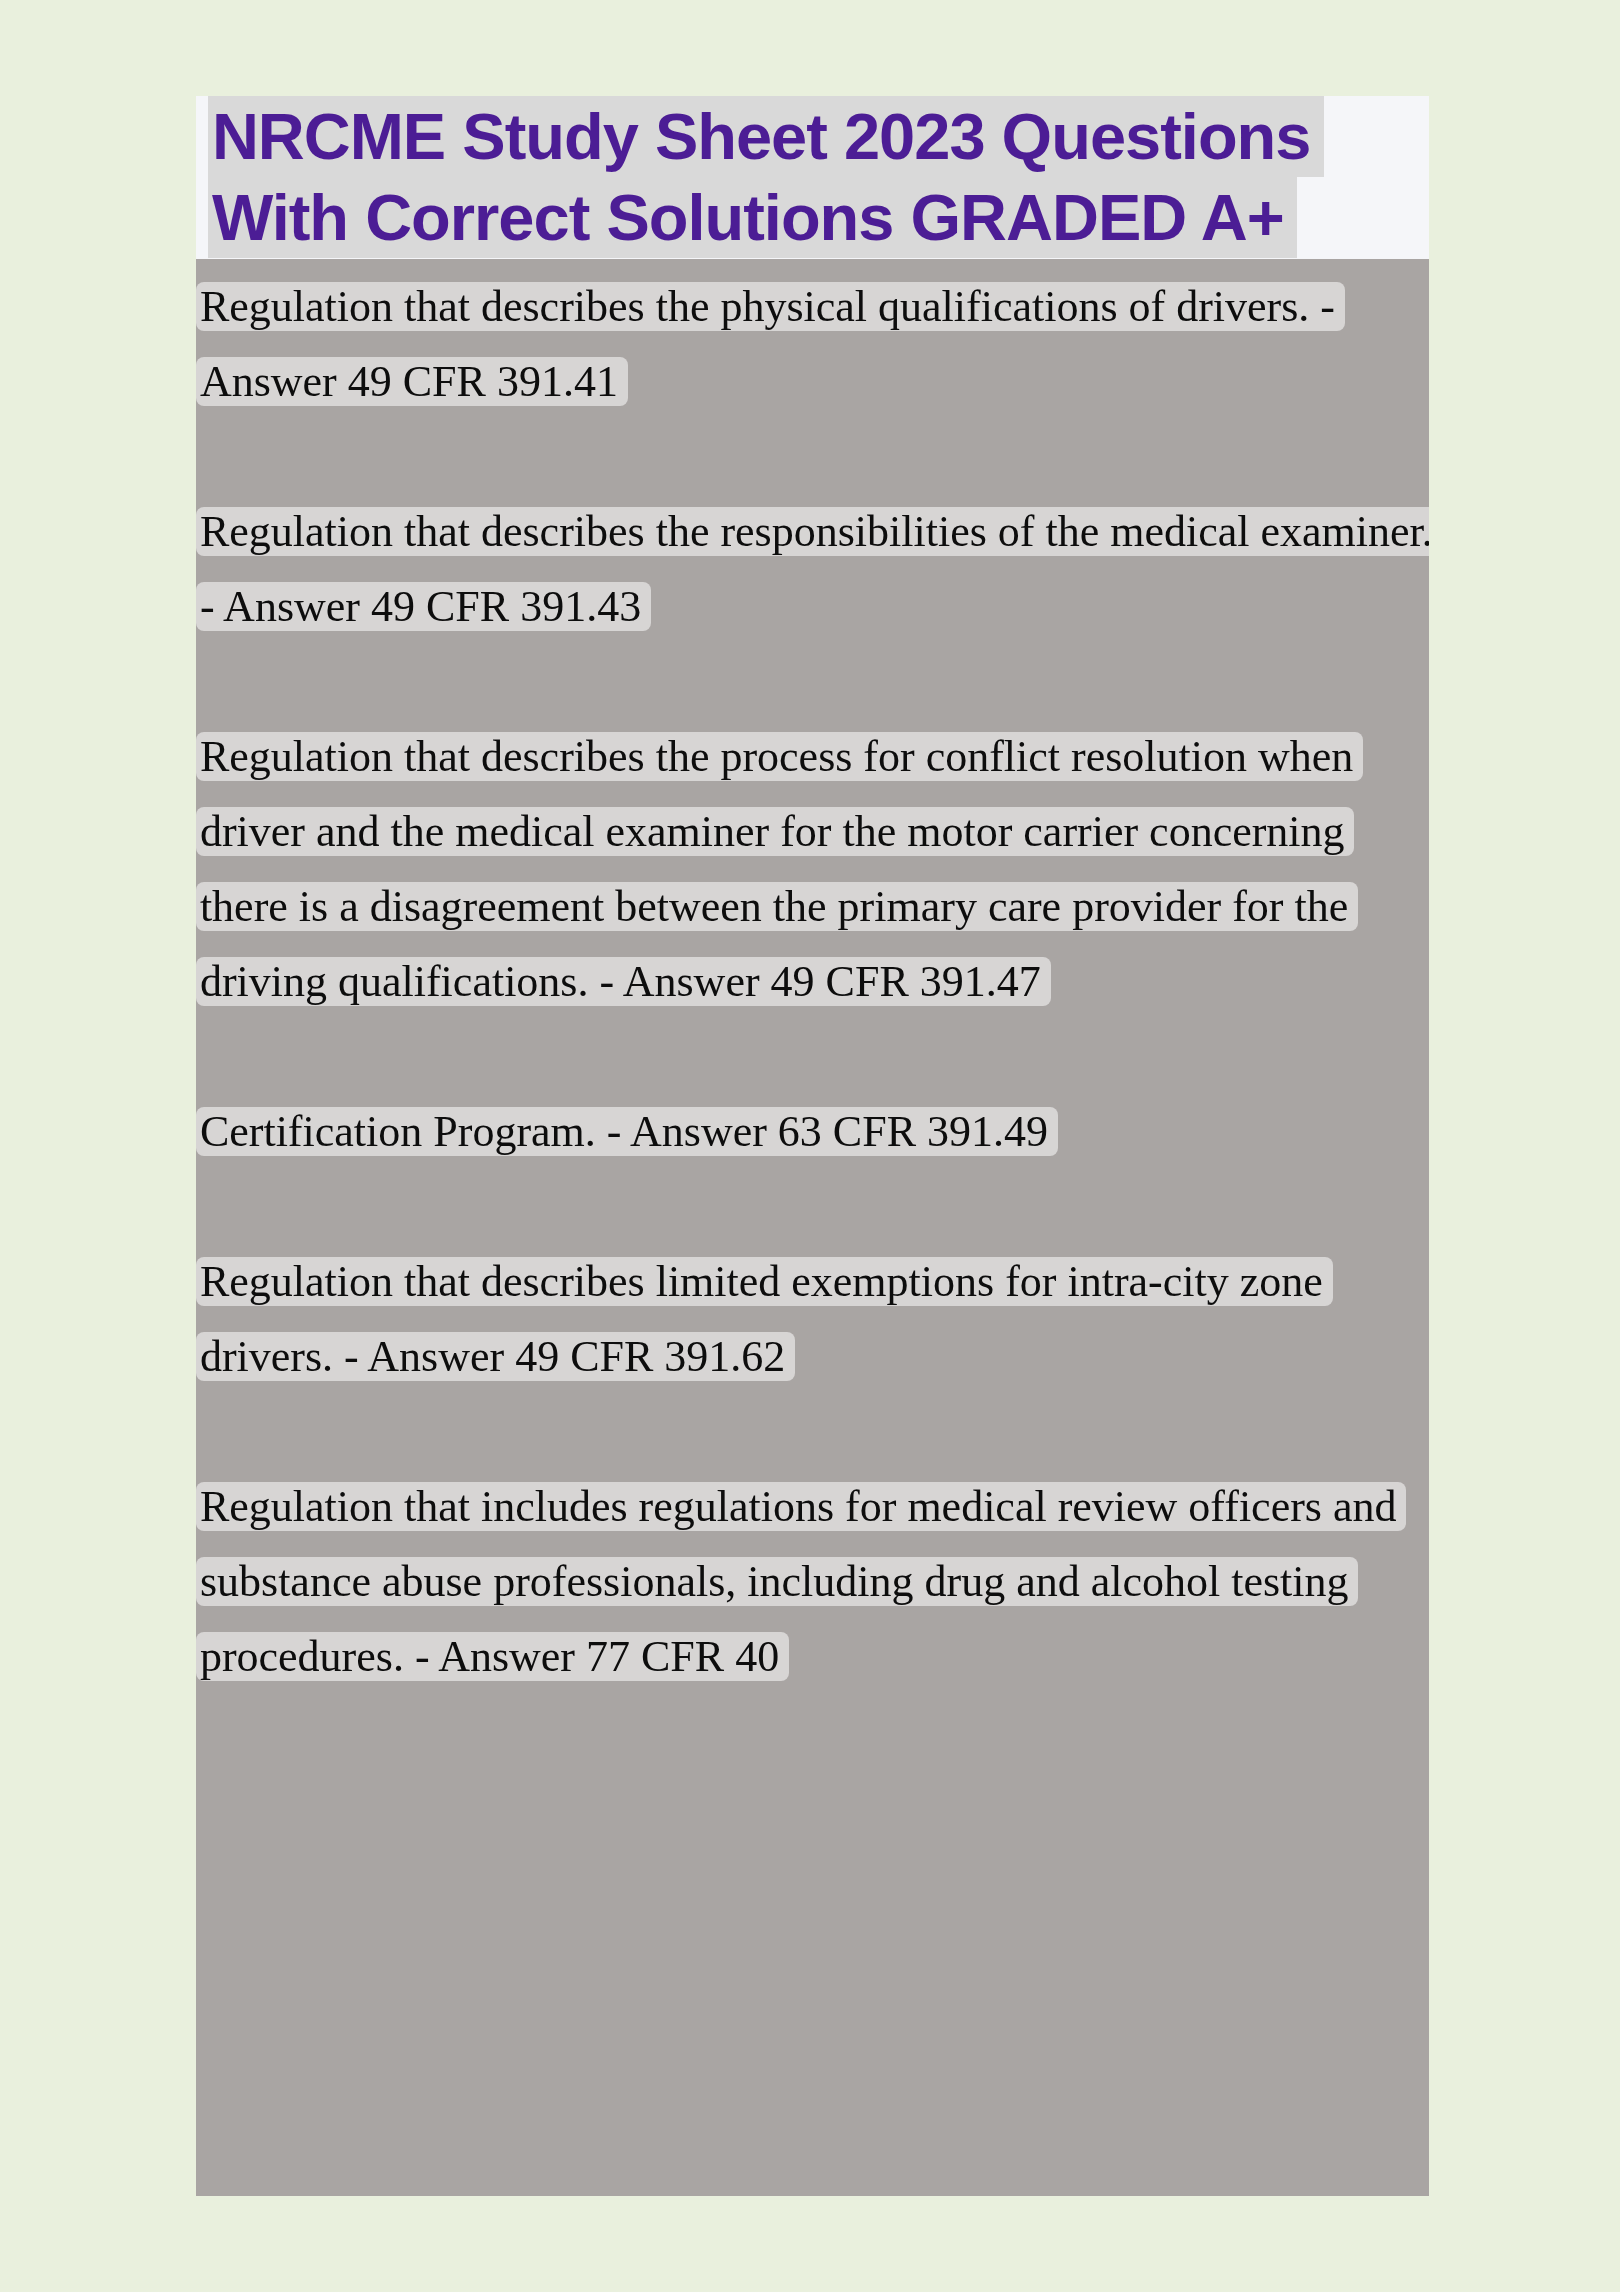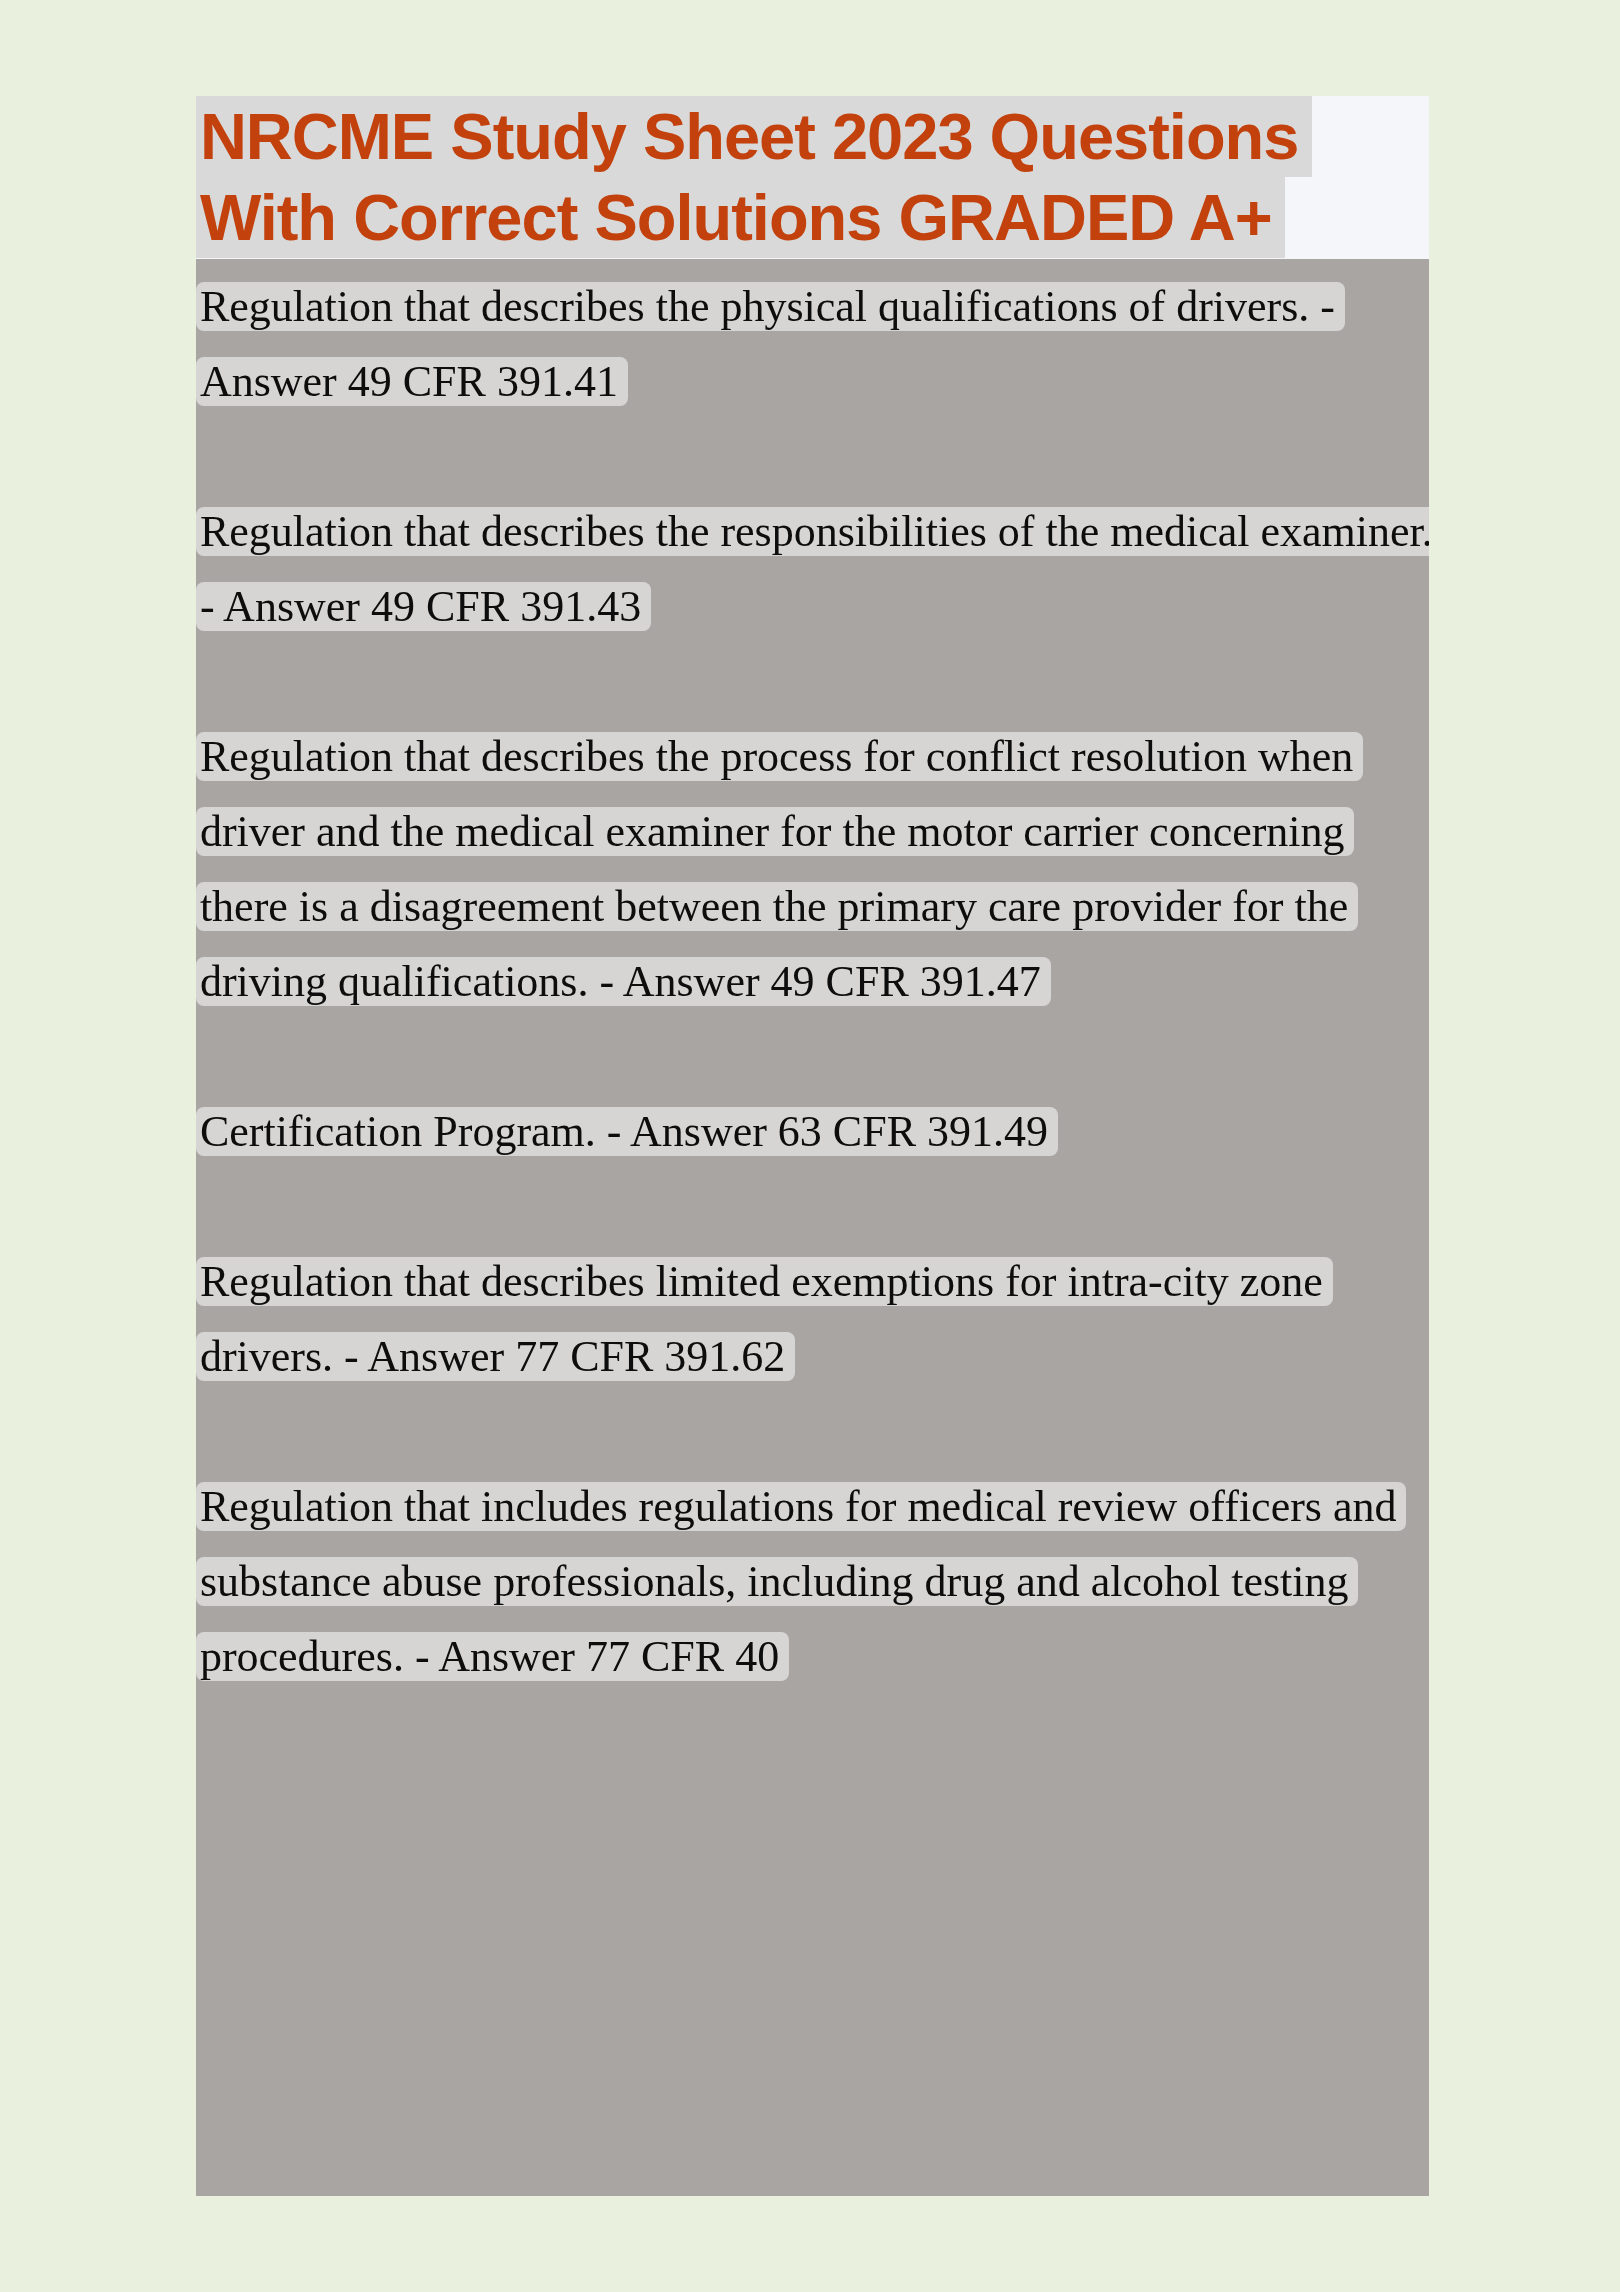--- a/index.html
+++ b/index.html
@@ -35,22 +35,23 @@
     white-space: nowrap;
   }
   .t-line > span {
     display: inline-block;
     line-height: 81px;
     background: #d9d9d9;
     padding: 0 13.7px 0 3.9px;
     font-family: "Liberation Sans", sans-serif;
     font-weight: bold;
     font-size: 65px;
-    color: #c2410c;
+    color: #4c1d95;
     letter-spacing: -1px;
+    margin-left: 12px;
   }
   
   .doc-body {
     position: absolute;
     left: 196px;
     top: 259px;
     width: 1233px;
     height: 1937px;
     background: #a9a5a3;
     padding-top: 22.5px;
@@ -104,21 +105,21 @@
     <div class="line"><span>there is a disagreement between the primary care provider for the</span></div>
     <div class="line"><span>driving qualifications. - Answer 49 CFR 391.47</span></div>
   </div>
 
   <div class="para">
     <div class="line"><span>Certification Program. - Answer 63 CFR 391.49</span></div>
   </div>
 
   <div class="para">
     <div class="line"><span>Regulation that describes limited exemptions for intra-city zone</span></div>
-    <div class="line"><span>drivers. - Answer 77 CFR 391.62</span></div>
+    <div class="line"><span>drivers. - Answer 49 CFR 391.62</span></div>
   </div>
 
 
   <div class="para">
     <div class="line"><span>Regulation that includes regulations for medical review officers and</span></div>
     <div class="line"><span>substance abuse professionals, including drug and alcohol testing</span></div>
     <div class="line"><span>procedures. - Answer 77 CFR 40</span></div>
   </div>
 
 </div>

